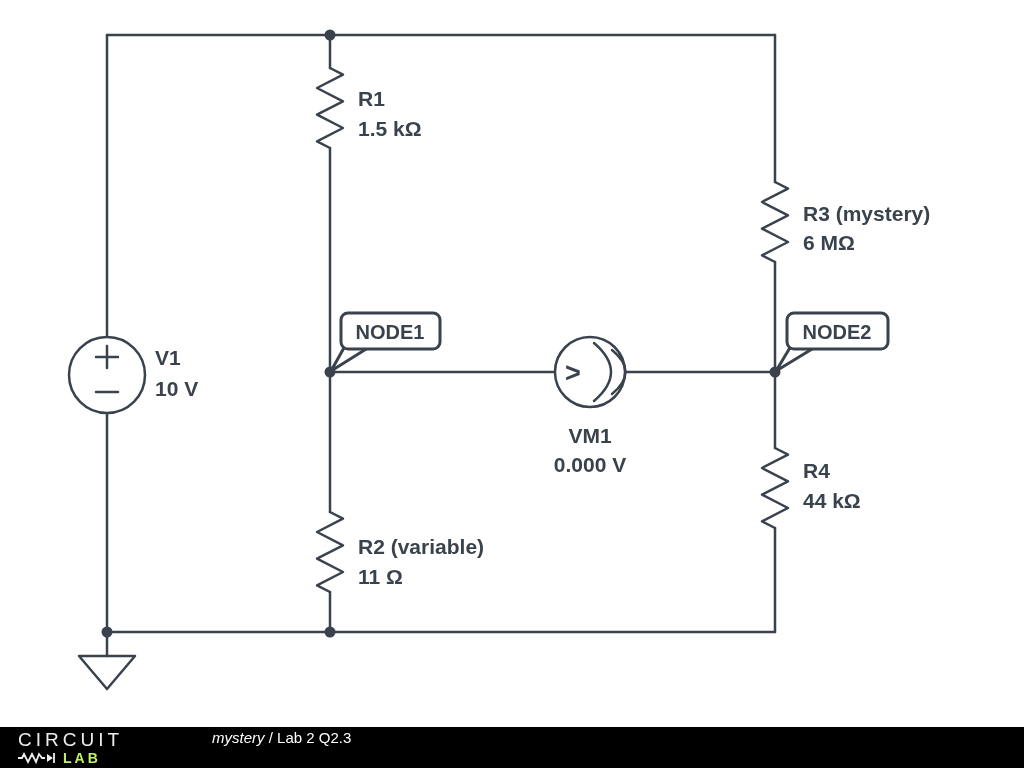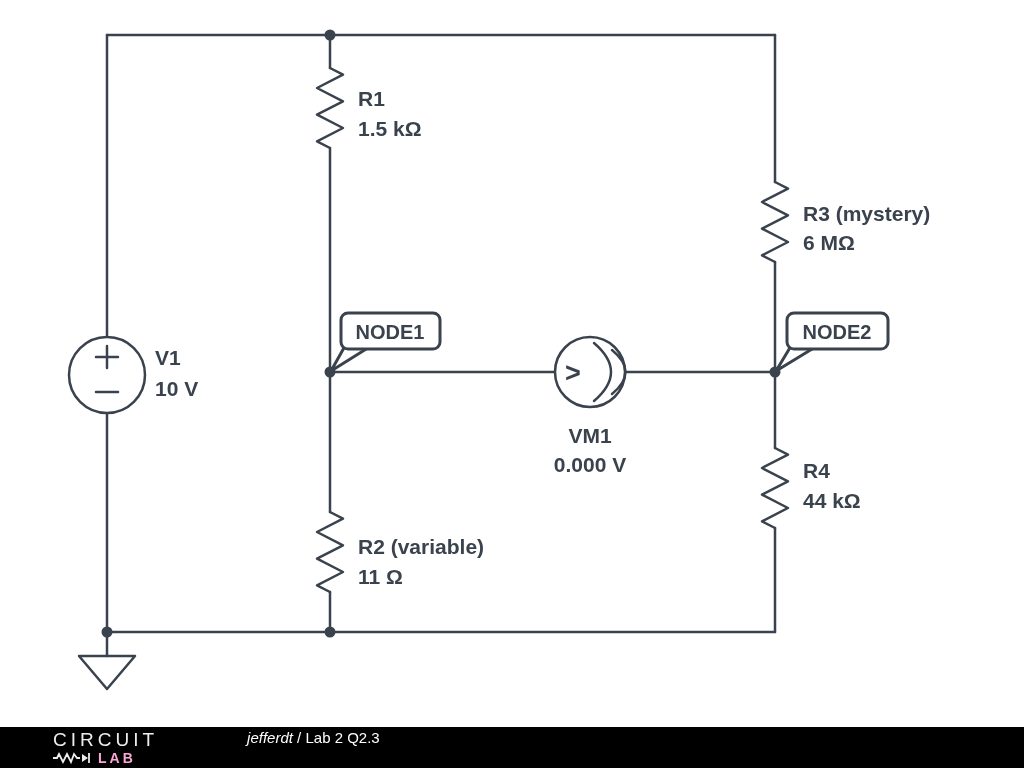--- a/index.html
+++ b/index.html
@@ -50,21 +50,21 @@
   .center { text-anchor: middle; }
 
   .footer {
     width: 1024px;
     height: 41px;
     background: #000000;
     color: #ffffff;
     display: flex;
     align-items: center;
     box-sizing: border-box;
-    padding-left: 53px;
+    padding-left: 18px;
   }
   .logo {
     display: flex;
     flex-direction: column;
     line-height: 1;
     margin-right: 64px;
     user-select: none;
   }
   .logo-top {
     font-size: 19px;
@@ -75,21 +75,21 @@
   .logo-bottom {
     display: flex;
     align-items: center;
     gap: 5px;
     margin-top: 2px;
   }
   .logo-lab {
     font-size: 14px;
     font-weight: bold;
     letter-spacing: 3px;
-    color: #f9a8d4;
+    color: #bef264;
   }
   .meta {
     display: flex;
     flex-direction: column;
     font-size: 15px;
     line-height: 1.32;
     color: #ffffff;
   }
   .meta .line1 { white-space: pre; }
   .author { font-style: italic; font-weight: 400; }
@@ -189,17 +189,17 @@
       <svg width="40" height="14" viewBox="0 0 40 14">
         <polyline points="0,7 4,7 6,3 10,11 14,3 18,11 21,3 24,7 27,7" fill="none" stroke="#ededed" stroke-width="1.8"></polyline>
         <path d="M29,3 L35,7 L29,11 Z" fill="#ededed"></path>
         <line x1="36" y1="2" x2="36" y2="12" stroke="#ededed" stroke-width="1.8"></line>
       </svg>
       <span class="logo-lab">LAB</span>
     </span>
   </div>
   <div class="meta">
     <span class="line1">
-      <span class="author">jefferdt</span><span class="sep"> / </span><span class="sheet-title">Lab 2 Q2.3</span>
+      <span class="author">mystery</span><span class="sep"> / </span><span class="sheet-title">Lab 2 Q2.3</span>
     </span>
     <span class="url">http://circuitlab.com/cs3dke83ep3x9</span>
   </div>
 </div>
 
 </body></html>

